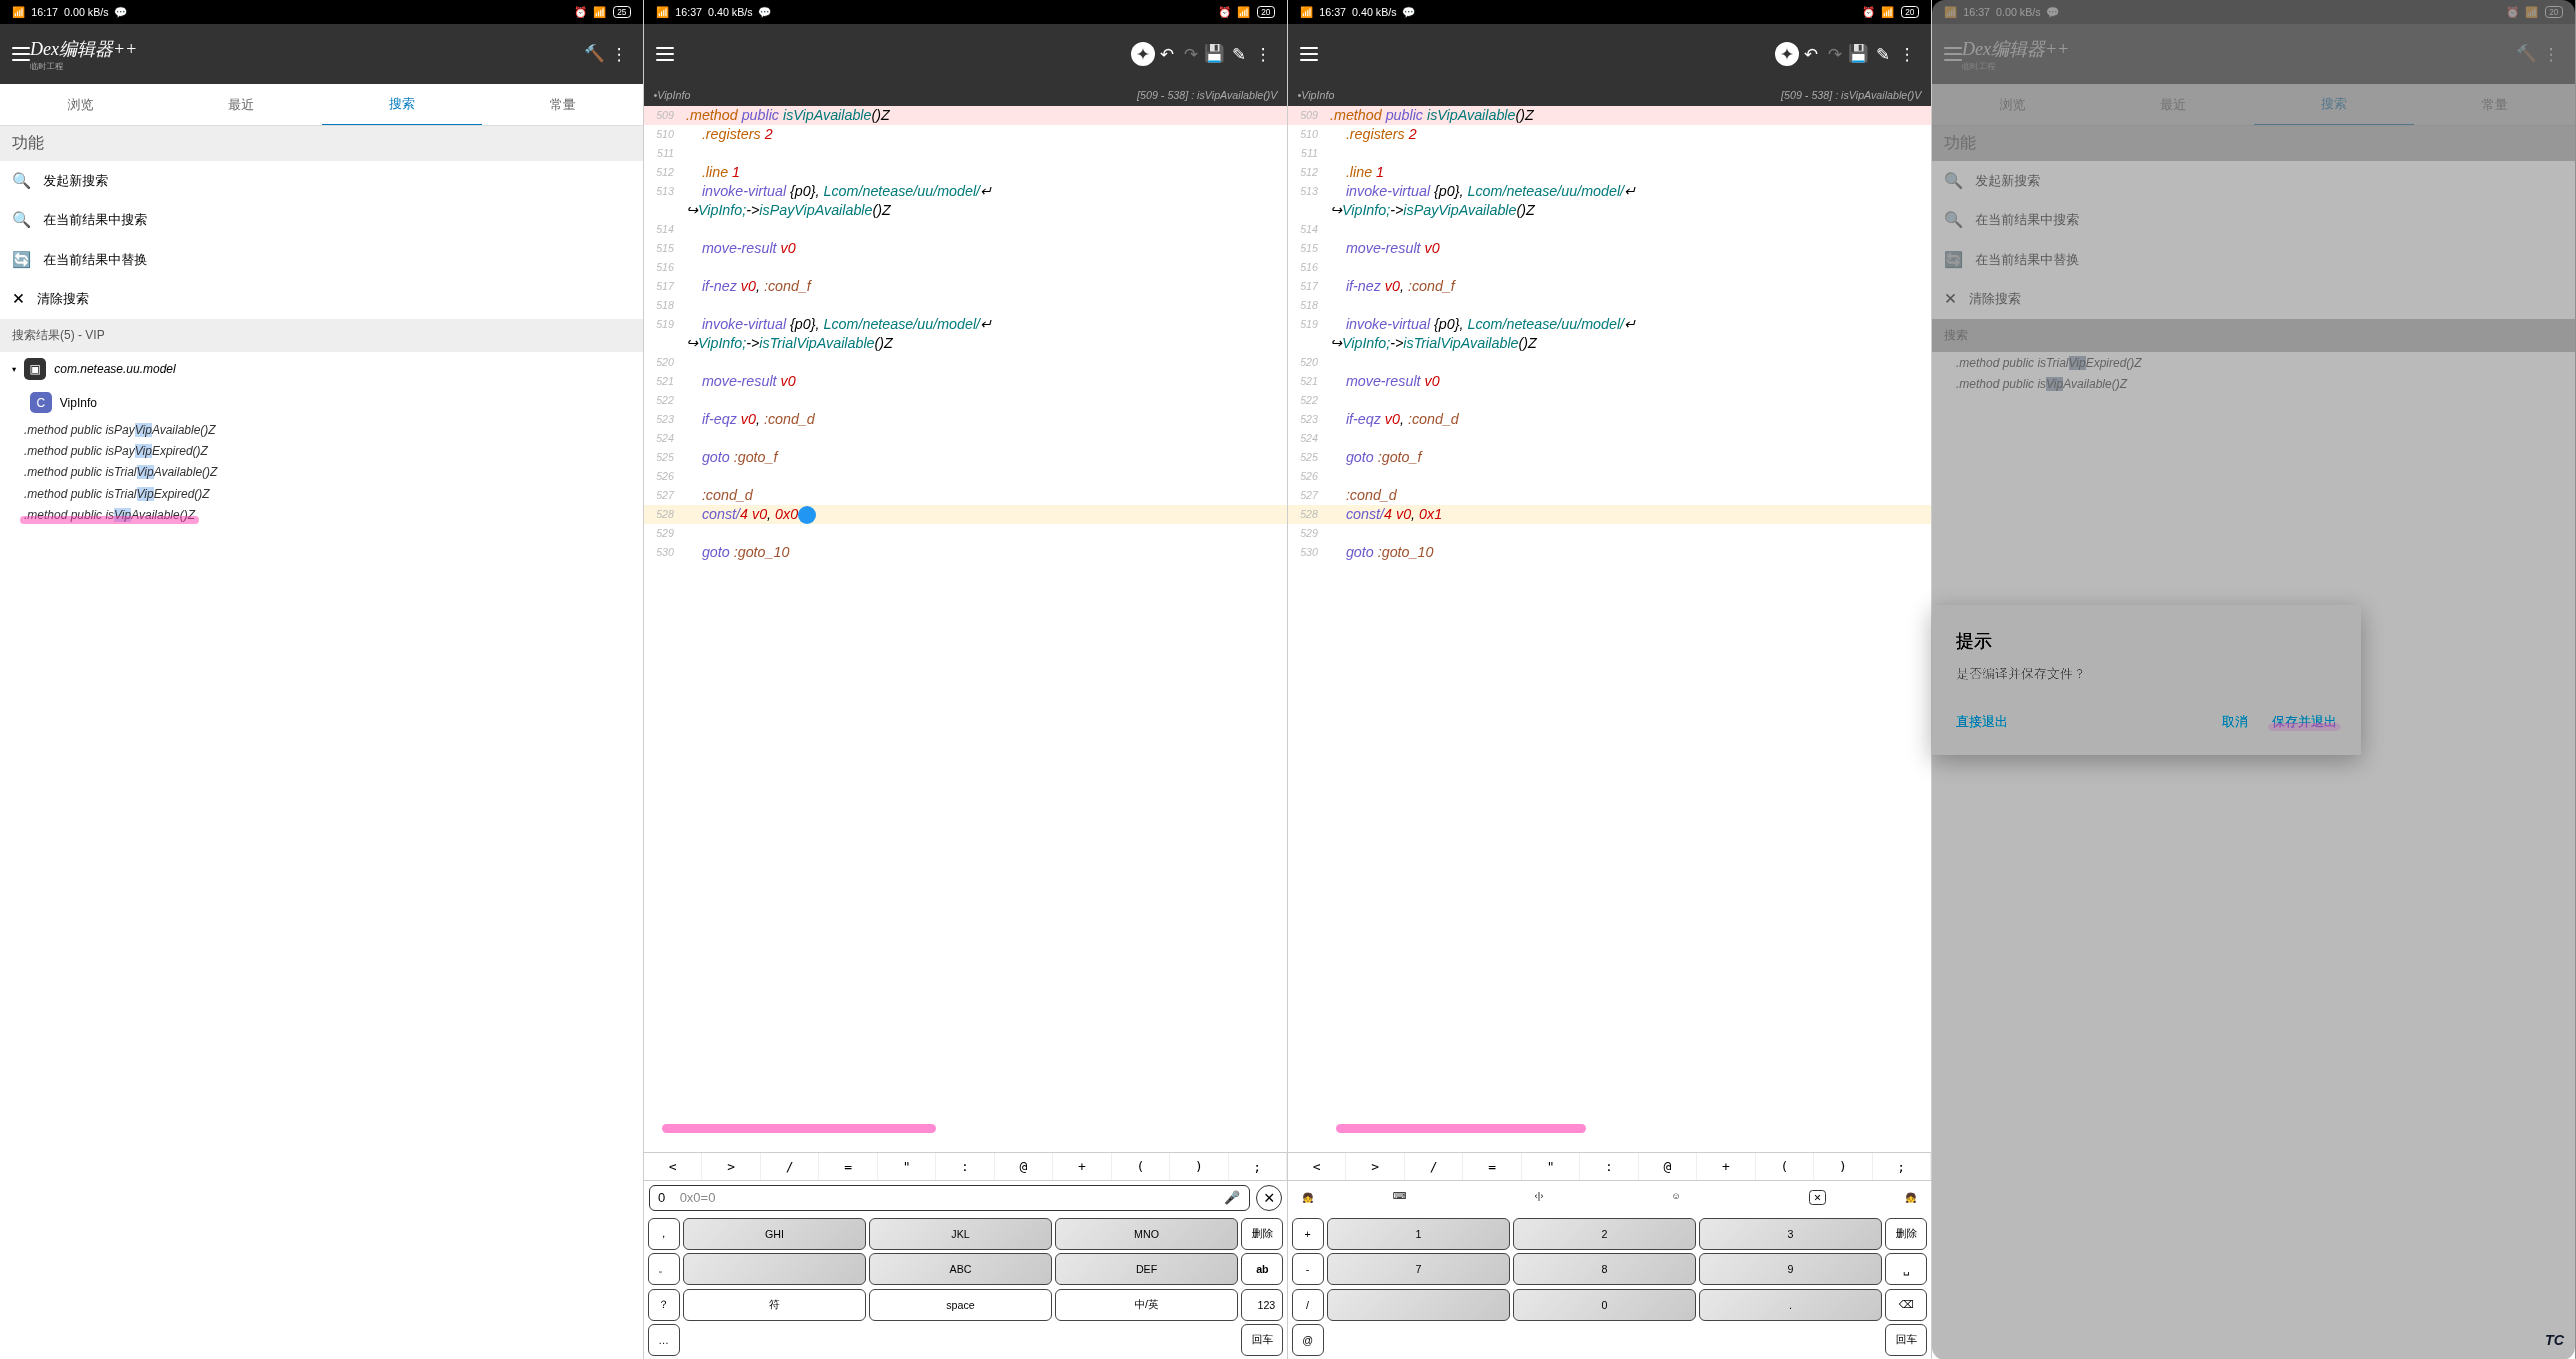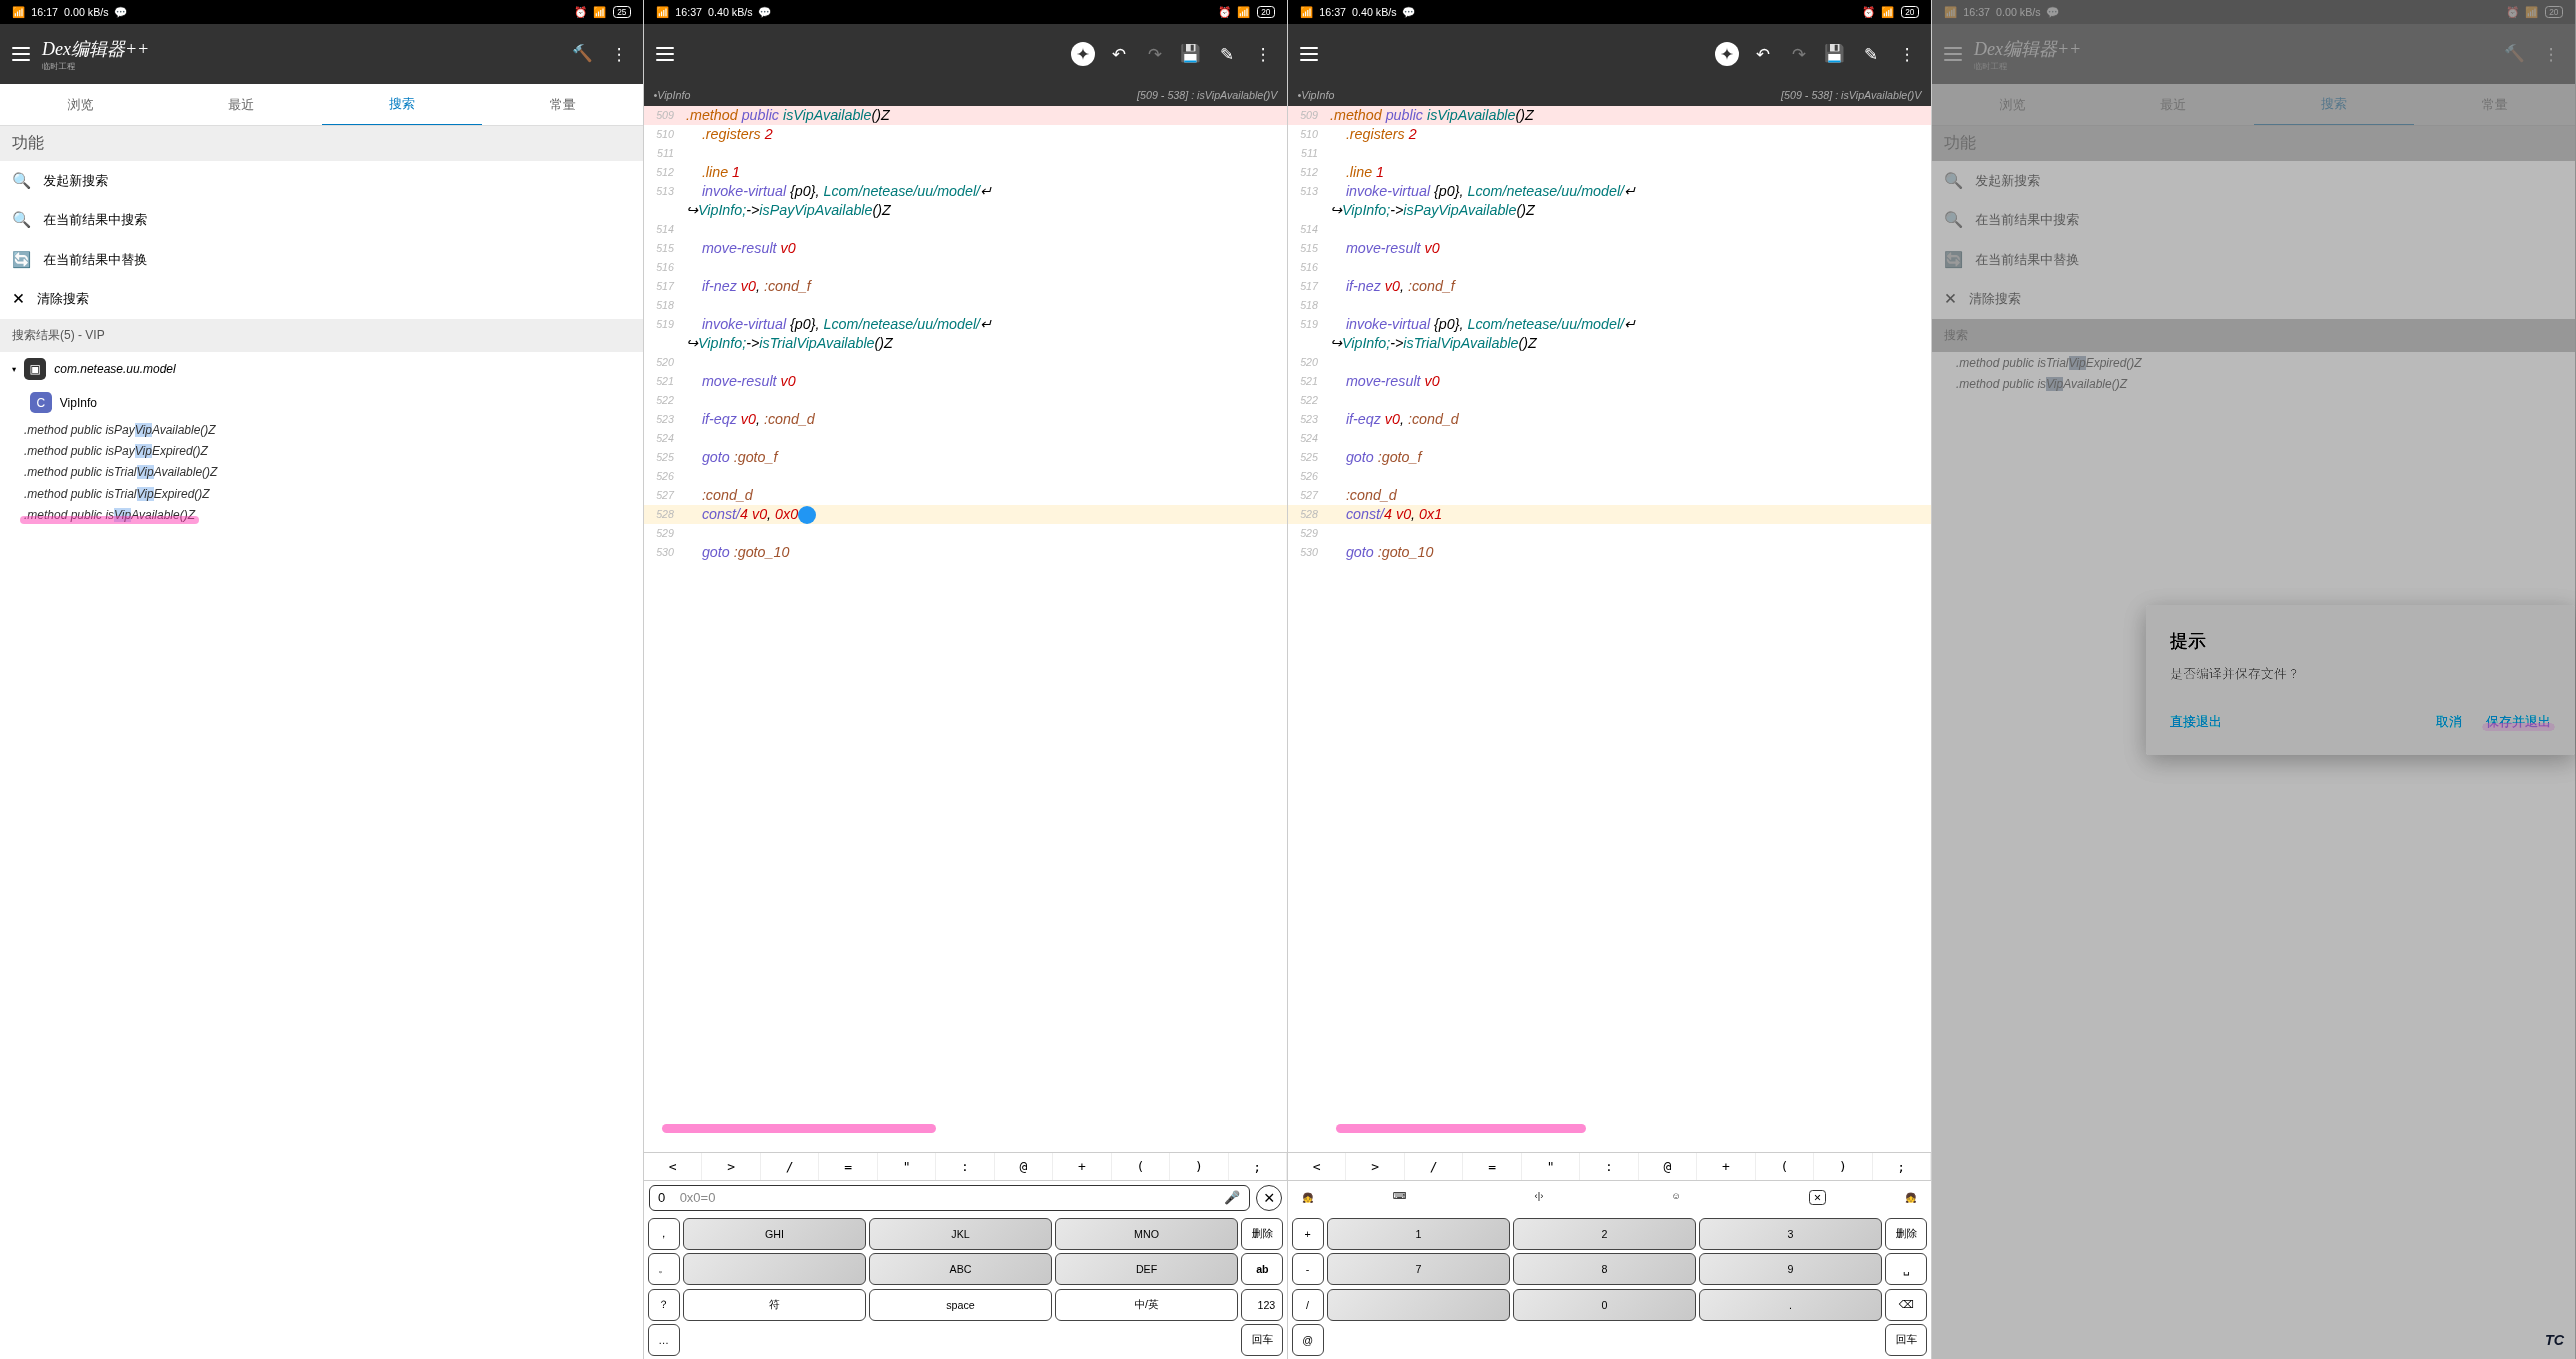--- a/index.html
+++ b/index.html
@@ -3,21 +3,21 @@
 <meta charset="utf-8">
 <style>
 *{margin:0;padding:0;box-sizing:border-box;font-family:sans-serif;}
 body{background:#fff;width:2576px;height:1360px;overflow:hidden;position:relative;transform-origin:top left;}
 .wrap{display:flex;width:2576px;height:1360px;}
 .panel{flex:1;display:flex;flex-direction:column;border-right:1.2px solid #ccc;position:relative;}
 .status-bar{height:24px;background:#000;color:#fff;display:flex;align-items:center;justify-content:space-between;padding:0 12px;font-size:10.7px;}
 .status-left{display:flex;align-items:center;gap:6px;}
 .status-right{display:flex;align-items:center;gap:6px;}
 .status-bar .batt{border:0.6px solid #fff;border-radius:3.6px;padding:0 3.6px;font-size:8.3px;}
-.app-bar{height:60px;background:#333;color:#fff;display:flex;align-items:center;padding:0 12px;gap:12px;}
+.app-bar{height:60px;background:#333;color:#fff;display:flex;align-items:center;padding:0 12px;}
 .hamburger{width:18px;height:14.3px;display:flex;flex-direction:column;justify-content:space-between;}
 .hamburger span{height:1.8px;background:#fff;border-radius:1.2px;}
 .app-title{font-family:cursive;font-size:18px;font-style:italic;}
 .app-sub{font-size:8.3px;color:#aaa;}
 .app-bar-flex{flex:1;}
 .app-bar-icon{width:24px;height:24px;display:flex;align-items:center;justify-content:center;font-size:16.7px;}
 .tabs{height:42px;display:flex;background:#fff;border-bottom:0.6px solid #ddd;}
 .tab{flex:1;display:flex;align-items:center;justify-content:center;font-size:13px;color:#666;}
 .tab.active{color:#007ac1;border-bottom:1.8px solid #007ac1;}
 .section-header{padding:7.2px 12px;background:#eee;font-size:16px;color:#555;}
@@ -53,21 +53,21 @@
 .cand-clear{width:26px;height:26px;border:1.2px solid #333;border-radius:50%;display:flex;align-items:center;justify-content:center;font-size:14.3px;}
 .cand-extra{width:30px;height:29px;display:flex;align-items:center;justify-content:center;}
 
 .kb{display:flex;padding:3.6px;gap:3.6px;}
 .kb-col{display:flex;flex-direction:column;gap:3.6px;}
 .kb-key{border:1.2px solid #444;border-radius:6px;background:#fff;display:flex;align-items:center;justify-content:center;font-size:10.7px;position:relative;overflow:hidden;}
 .kb-row{display:flex;gap:3.6px;}
 .kb-cell{flex:1;height:32px;border:1.2px solid #444;border-radius:6px;display:flex;align-items:center;justify-content:center;position:relative;font-size:10.7px;background:rgba(255,255,255,.4);}
 .kb-cell.img{background:linear-gradient(135deg,#e8e8e8,#c8c8c8);}
 
-.overlay{position:absolute;inset:0;background:rgba(200,200,200,.6);display:flex;align-items:center;justify-content:flex-end;}
+.overlay{position:absolute;inset:0;background:rgba(200,200,200,.6);display:flex;align-items:center;justify-content:flex-start;border-radius:13px;}
 .dialog{width:429px;background:#fff;border-radius:3.6px;box-shadow:0 6px 24px rgba(0,0,0,.3);padding:24px;}
 .dialog-title{font-size:18px;font-weight:bold;margin-bottom:12px;}
 .dialog-msg{font-size:13px;color:#333;margin-bottom:30px;}
 .dialog-actions{display:flex;justify-content:space-between;}
 .dialog-btn{color:#007ac1;font-size:13px;font-weight:bold;position:relative;}
 .dimmed{filter:brightness(.7);}
 .watermark{position:absolute;right:12px;bottom:12px;font-size:14.3px;color:#0f172a;font-weight:bold;font-style:italic;}
 </style>
 </head>
 <body style="width: 2576px; height: 1360px;">

